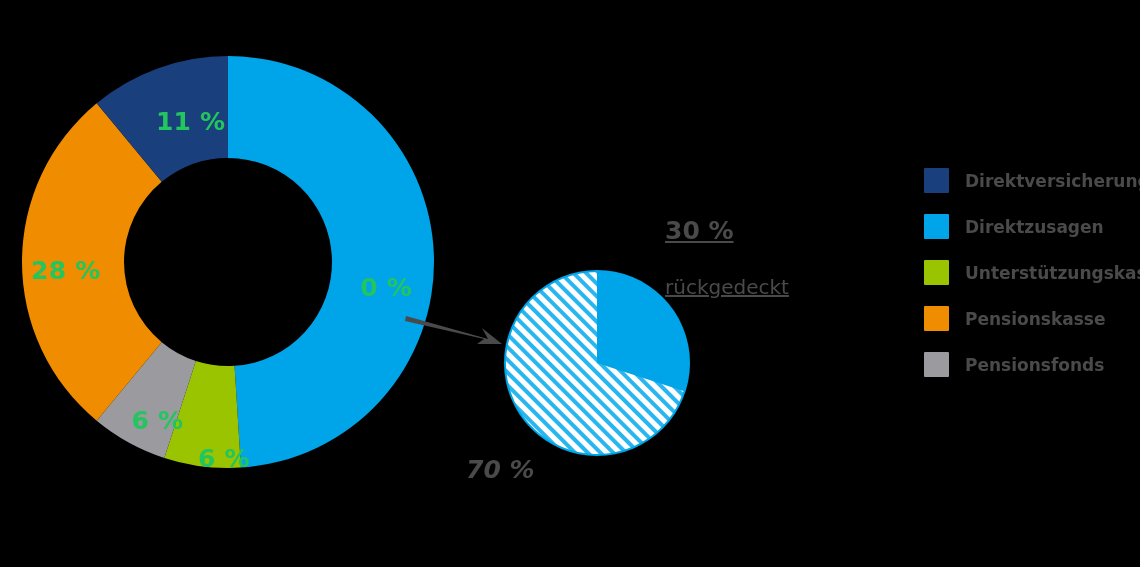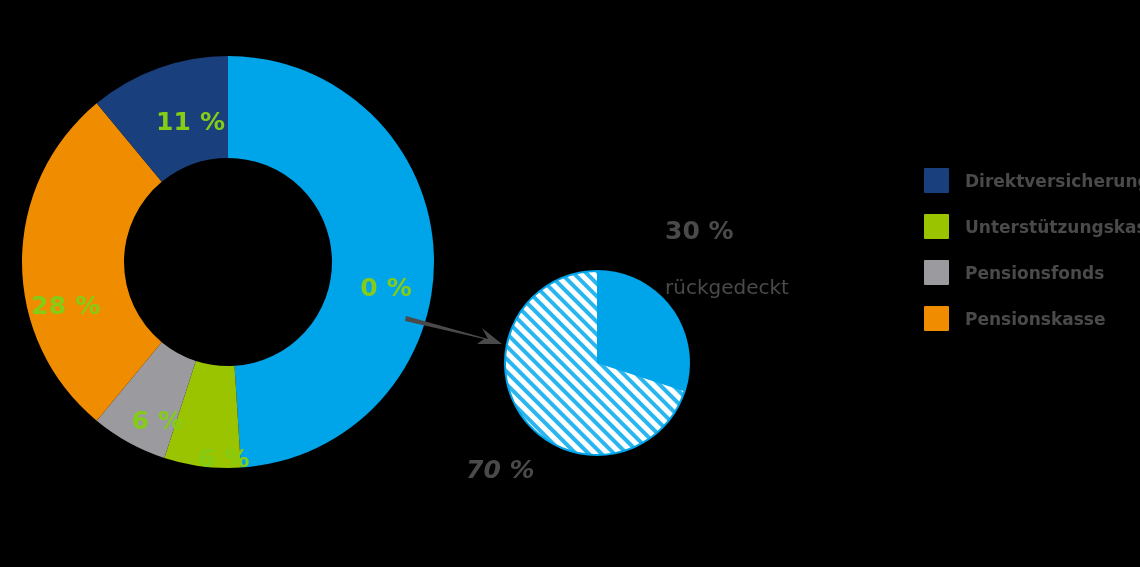--- a/index.html
+++ b/index.html
@@ -21,21 +21,21 @@
     position: absolute;
     left: 20px;
     top: 54px;
     width: 416px;
     height: 416px;
   }
   #donut-svg { display: block; width: 416px; height: 416px; }
 
   .donut-label {
     position: absolute;
-    color: #84cc16;
+    color: #22c55e;
     font-weight: bold;
     font-size: 25px;
     letter-spacing: 0.2px;
     white-space: nowrap;
     transform: translate(-50%, -50%);
     pointer-events: none;
   }
 
   
   #pie-wrap {
@@ -56,21 +56,21 @@
   .pie-callout .pct {
     font-weight: bold;
     font-size: 25px;
     display: block;
   }
   .pie-callout .desc {
     font-size: 20px;
     display: block;
     margin-top: 28px;
   }
-  #callout-top { left: 665px; top: 216px; }
+  #callout-top { left: 665px; top: 216px; text-decoration: underline; }
   #callout-bottom { left: 466px; top: 455px; font-style: italic; }
 
   
   #arrow-svg {
     position: absolute;
     left: 404px;
     top: 306px;
     width: 104px;
     height: 46px;
   }
@@ -114,21 +114,21 @@
           <path d="M 208 2 A 206 206 0 0 1 220.93484702303857 413.59350605622393 L 214.53021403104862 311.79477975654027 A 104 104 0 0 0 208 104 Z" fill="#00a4e8"></path>
           <path d="M 220.93484702303857 413.59350605622393 A 206 206 0 0 1 144.34249915876075 403.9176423568016 L 175.86223258500542 306.909877694696 A 104 104 0 0 0 214.53021403104862 311.79477975654027 Z" fill="#9ac400"></path>
           <path d="M 144.34249915876075 403.9176423568016 A 206 206 0 0 1 76.69065811176998 366.72572801181263 L 141.7079050661363 288.1333772486821 A 104 104 0 0 0 175.86223258500542 306.909877694696 Z" fill="#9a9a9f"></path>
           <path d="M 76.69065811176998 366.72572801181263 A 206 206 0 0 1 76.69065811176984 49.27427198818751 L 141.70790506613622 127.86662275131796 A 104 104 0 0 0 141.7079050661363 288.1333772486821 Z" fill="#f08c00"></path>
           <path d="M 76.69065811176984 49.27427198818751 A 206 206 0 0 1 207.99999999999997 2 L 207.99999999999997 104 A 104 104 0 0 0 141.70790506613622 127.86662275131796 Z" fill="#1a3f7d"></path>
         </g>
     </svg>
     <div class="donut-label" style="left: 88%; top: 56%;">0 %</div>
     <div class="donut-label" style="left: 49%; top: 97%;">6 %</div>
     <div class="donut-label" style="left: 33%; top: 88%;">6 %</div>
-    <div class="donut-label" style="left: 11%; top: 52%; margin-top: 35px;">28 %</div>
+    <div class="donut-label" style="left: 11%; top: 52%;">28 %</div>
     <div class="donut-label" style="left: 41%; top: 16%;">11 %</div>
   </div>
 
   <svg id="arrow-svg" viewBox="0 0 104 46">
     <path id="arrow-path" d="M2 10 L84 33 L78 22 L98 38 L73 38 L80 33 L1 15 Z" fill="#4a4a4a"></path>
   </svg>
 
   <div id="pie-wrap">
     <svg id="pie-svg" viewBox="0 0 190 190">
       <defs>
@@ -153,26 +153,30 @@
   <div class="pie-callout" id="callout-bottom">
     <span class="pct">70 %</span>
   </div>
 
   <div id="legend">
     <div class="legend-row">
       <span class="legend-swatch" style="background: rgb(26, 63, 125);"></span>
       <span class="legend-text">Direktversicherung</span>
     </div>
     <div class="legend-row">
+      <span class="legend-swatch" style="background: rgb(0, 164, 232);"></span>
+      <span class="legend-text">Direktzusagen</span>
+    </div>
+    <div class="legend-row">
       <span class="legend-swatch" style="background: rgb(154, 196, 0);"></span>
       <span class="legend-text">Unterstützungskasse</span>
     </div>
     <div class="legend-row">
+      <span class="legend-swatch" style="background: rgb(240, 140, 0);"></span>
+      <span class="legend-text">Pensionskasse</span>
+    </div>
+    <div class="legend-row">
       <span class="legend-swatch" style="background: rgb(154, 154, 159);"></span>
       <span class="legend-text">Pensionsfonds</span>
-    </div>
-    <div class="legend-row">
-      <span class="legend-swatch" style="background: rgb(240, 140, 0);"></span>
-      <span class="legend-text">Pensionskasse</span>
     </div>
   </div>
 
 </div>
 
 </body></html>

